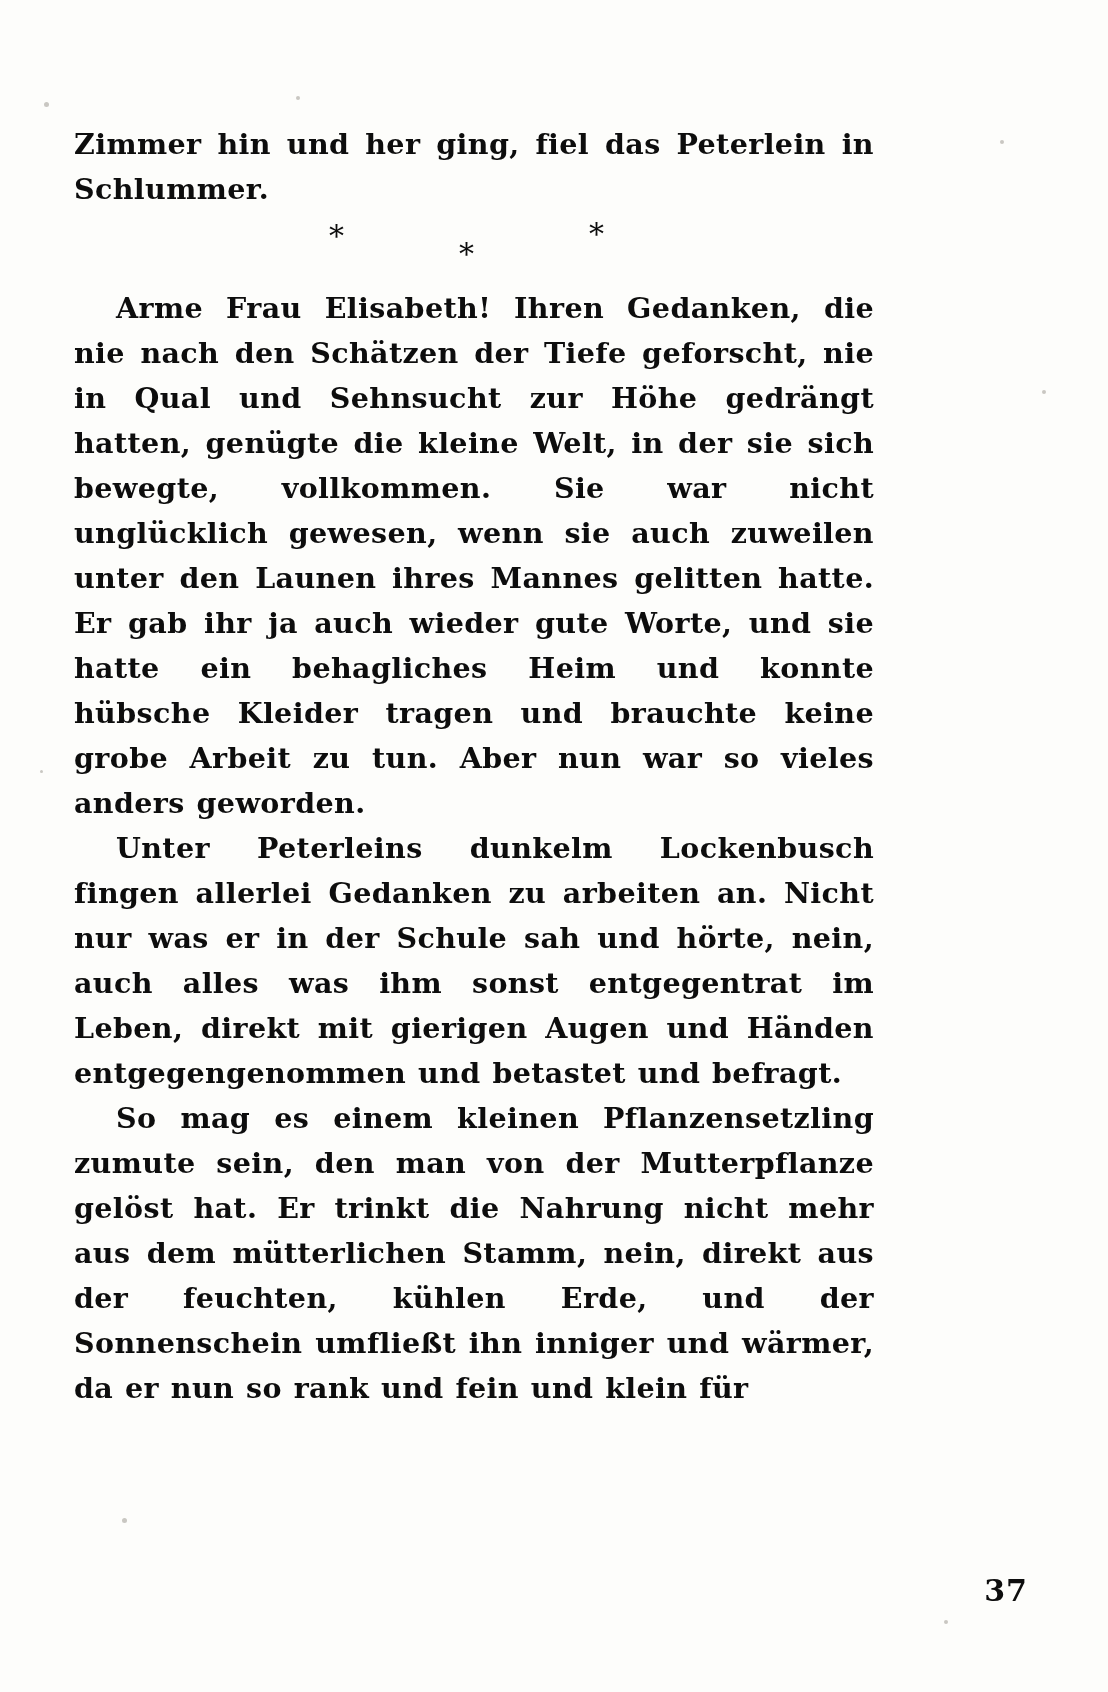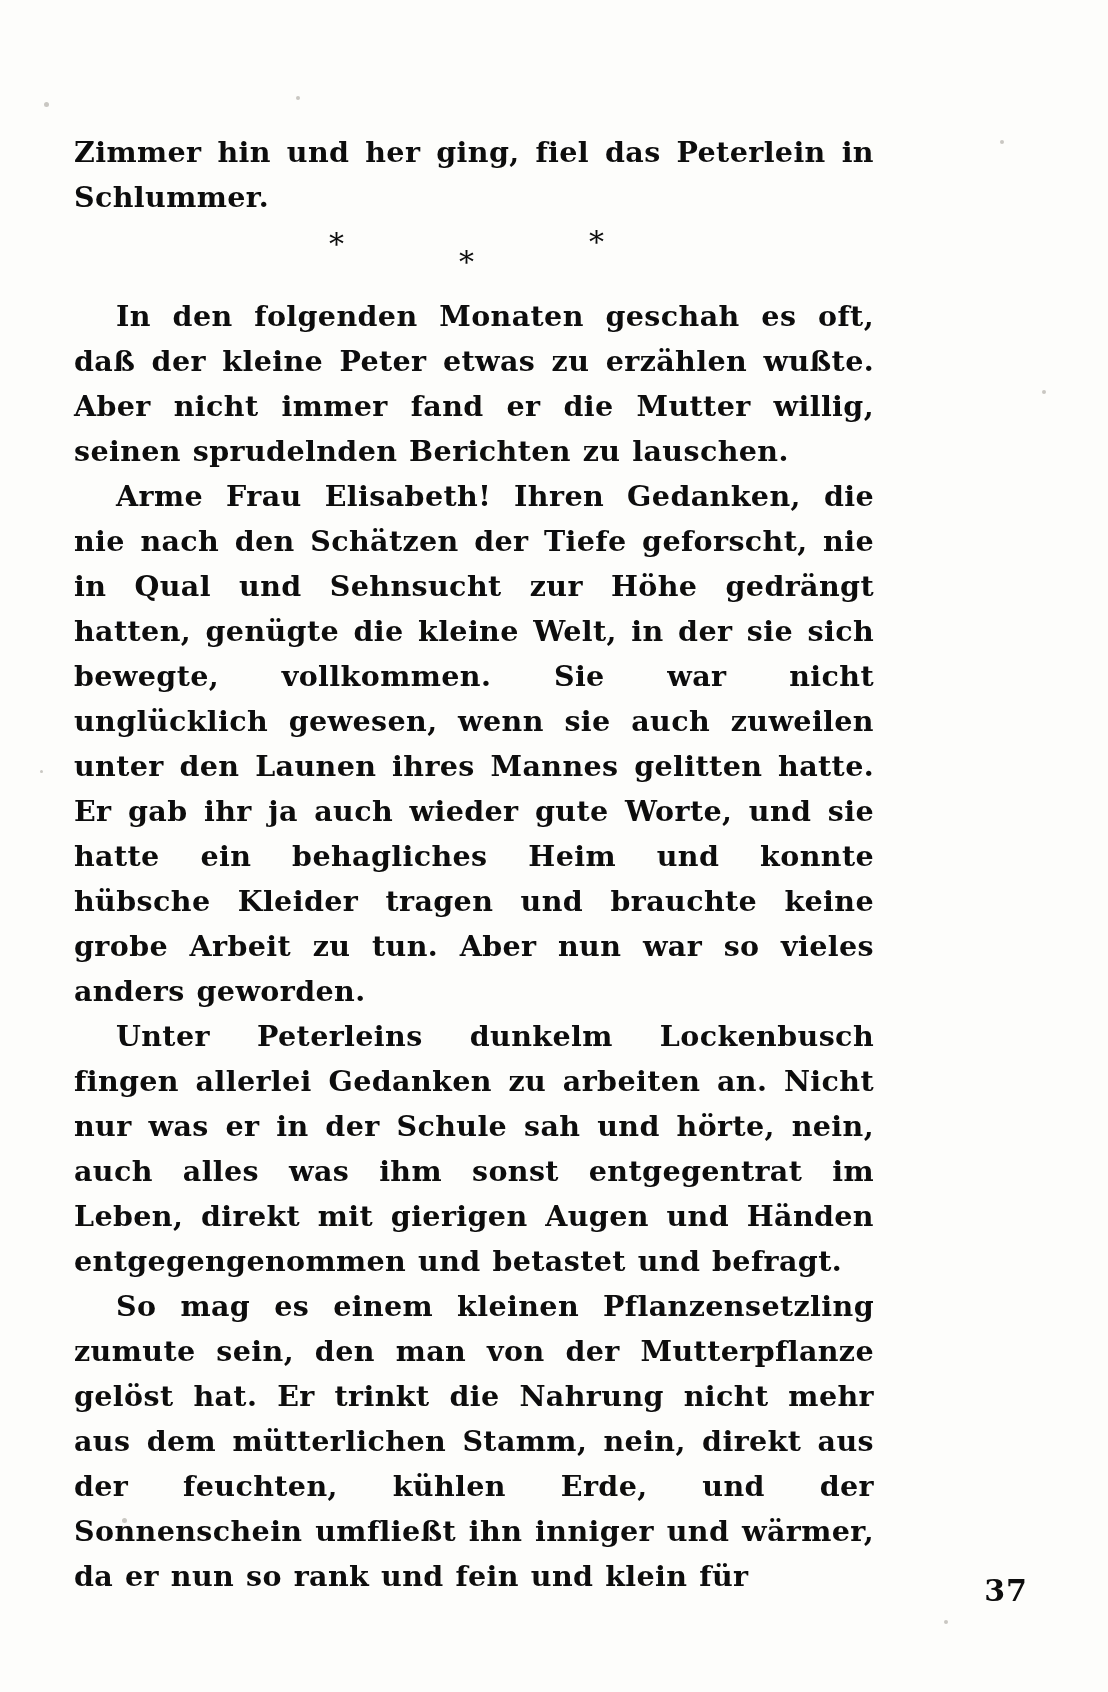--- a/index.html
+++ b/index.html
@@ -12,21 +12,21 @@
     width: 1108px;
     height: 1692px;
     background: #fdfdfb;
     overflow: hidden;
     font-family: "DejaVu Serif", serif;
     color: #111111;
   }
   .textblock {
     position: absolute;
     left: 74px;
-    top: 130px;
+    top: 122px;
     width: 800px;
   }
   .para {
     font-family: "DejaVu Serif", serif;
     font-size: 28.5px;
     line-height: 45px;
     text-align: justify;
     text-justify: inter-word;
     letter-spacing: 0.4px;
     word-spacing: 1.5px;
@@ -93,21 +93,20 @@
   <div class="textblock">
 
     <p class="para cont">Zimmer hin und her ging, fiel das Peterlein in Schlummer.</p>
 
     <div class="stars">
       <span class="star-1">*</span>
       <span class="star-2">*</span>
       <span class="star-3">*</span>
     </div>
 
-    <p class="para indent">In den folgenden Monaten geschah es oft, daß der kleine Peter etwas zu erzählen wußte. Aber nicht immer fand er die Mutter willig, seinen sprudelnden Berichten zu lauschen.</p>
 
     <p class="para indent">Arme Frau Elisabeth! Ihren Gedanken, die nie nach den Schätzen der Tiefe geforscht, nie in Qual und Sehnsucht zur Höhe gedrängt hatten, genügte die kleine Welt, in der sie sich bewegte, vollkommen. Sie war nicht unglücklich gewesen, wenn sie auch zuweilen unter den Launen ihres Mannes gelitten hatte. Er gab ihr ja auch wieder gute Worte, und sie hatte ein behagliches Heim und konnte hübsche Kleider tragen und brauchte keine grobe Arbeit zu tun. Aber nun war so vieles anders geworden.</p>
 
     <p class="para indent">Unter Peterleins dunkelm Lockenbusch fingen allerlei Gedanken zu arbeiten an. Nicht nur was er in der Schule sah und hörte, nein, auch alles was ihm sonst entgegentrat im Leben, direkt mit gierigen Augen und Händen entgegengenommen und betastet und befragt.</p>
 
     <p class="para indent">So mag es einem kleinen Pflanzensetzling zumute sein, den man von der Mutterpflanze gelöst hat. Er trinkt die Nahrung nicht mehr aus dem mütterlichen Stamm, nein, direkt aus der feuchten, kühlen Erde, und der Sonnenschein umfließt ihn inniger und wärmer, da er nun so rank und fein und klein für</p>
 
   </div>
 
   <div class="pagenum">37</div>

